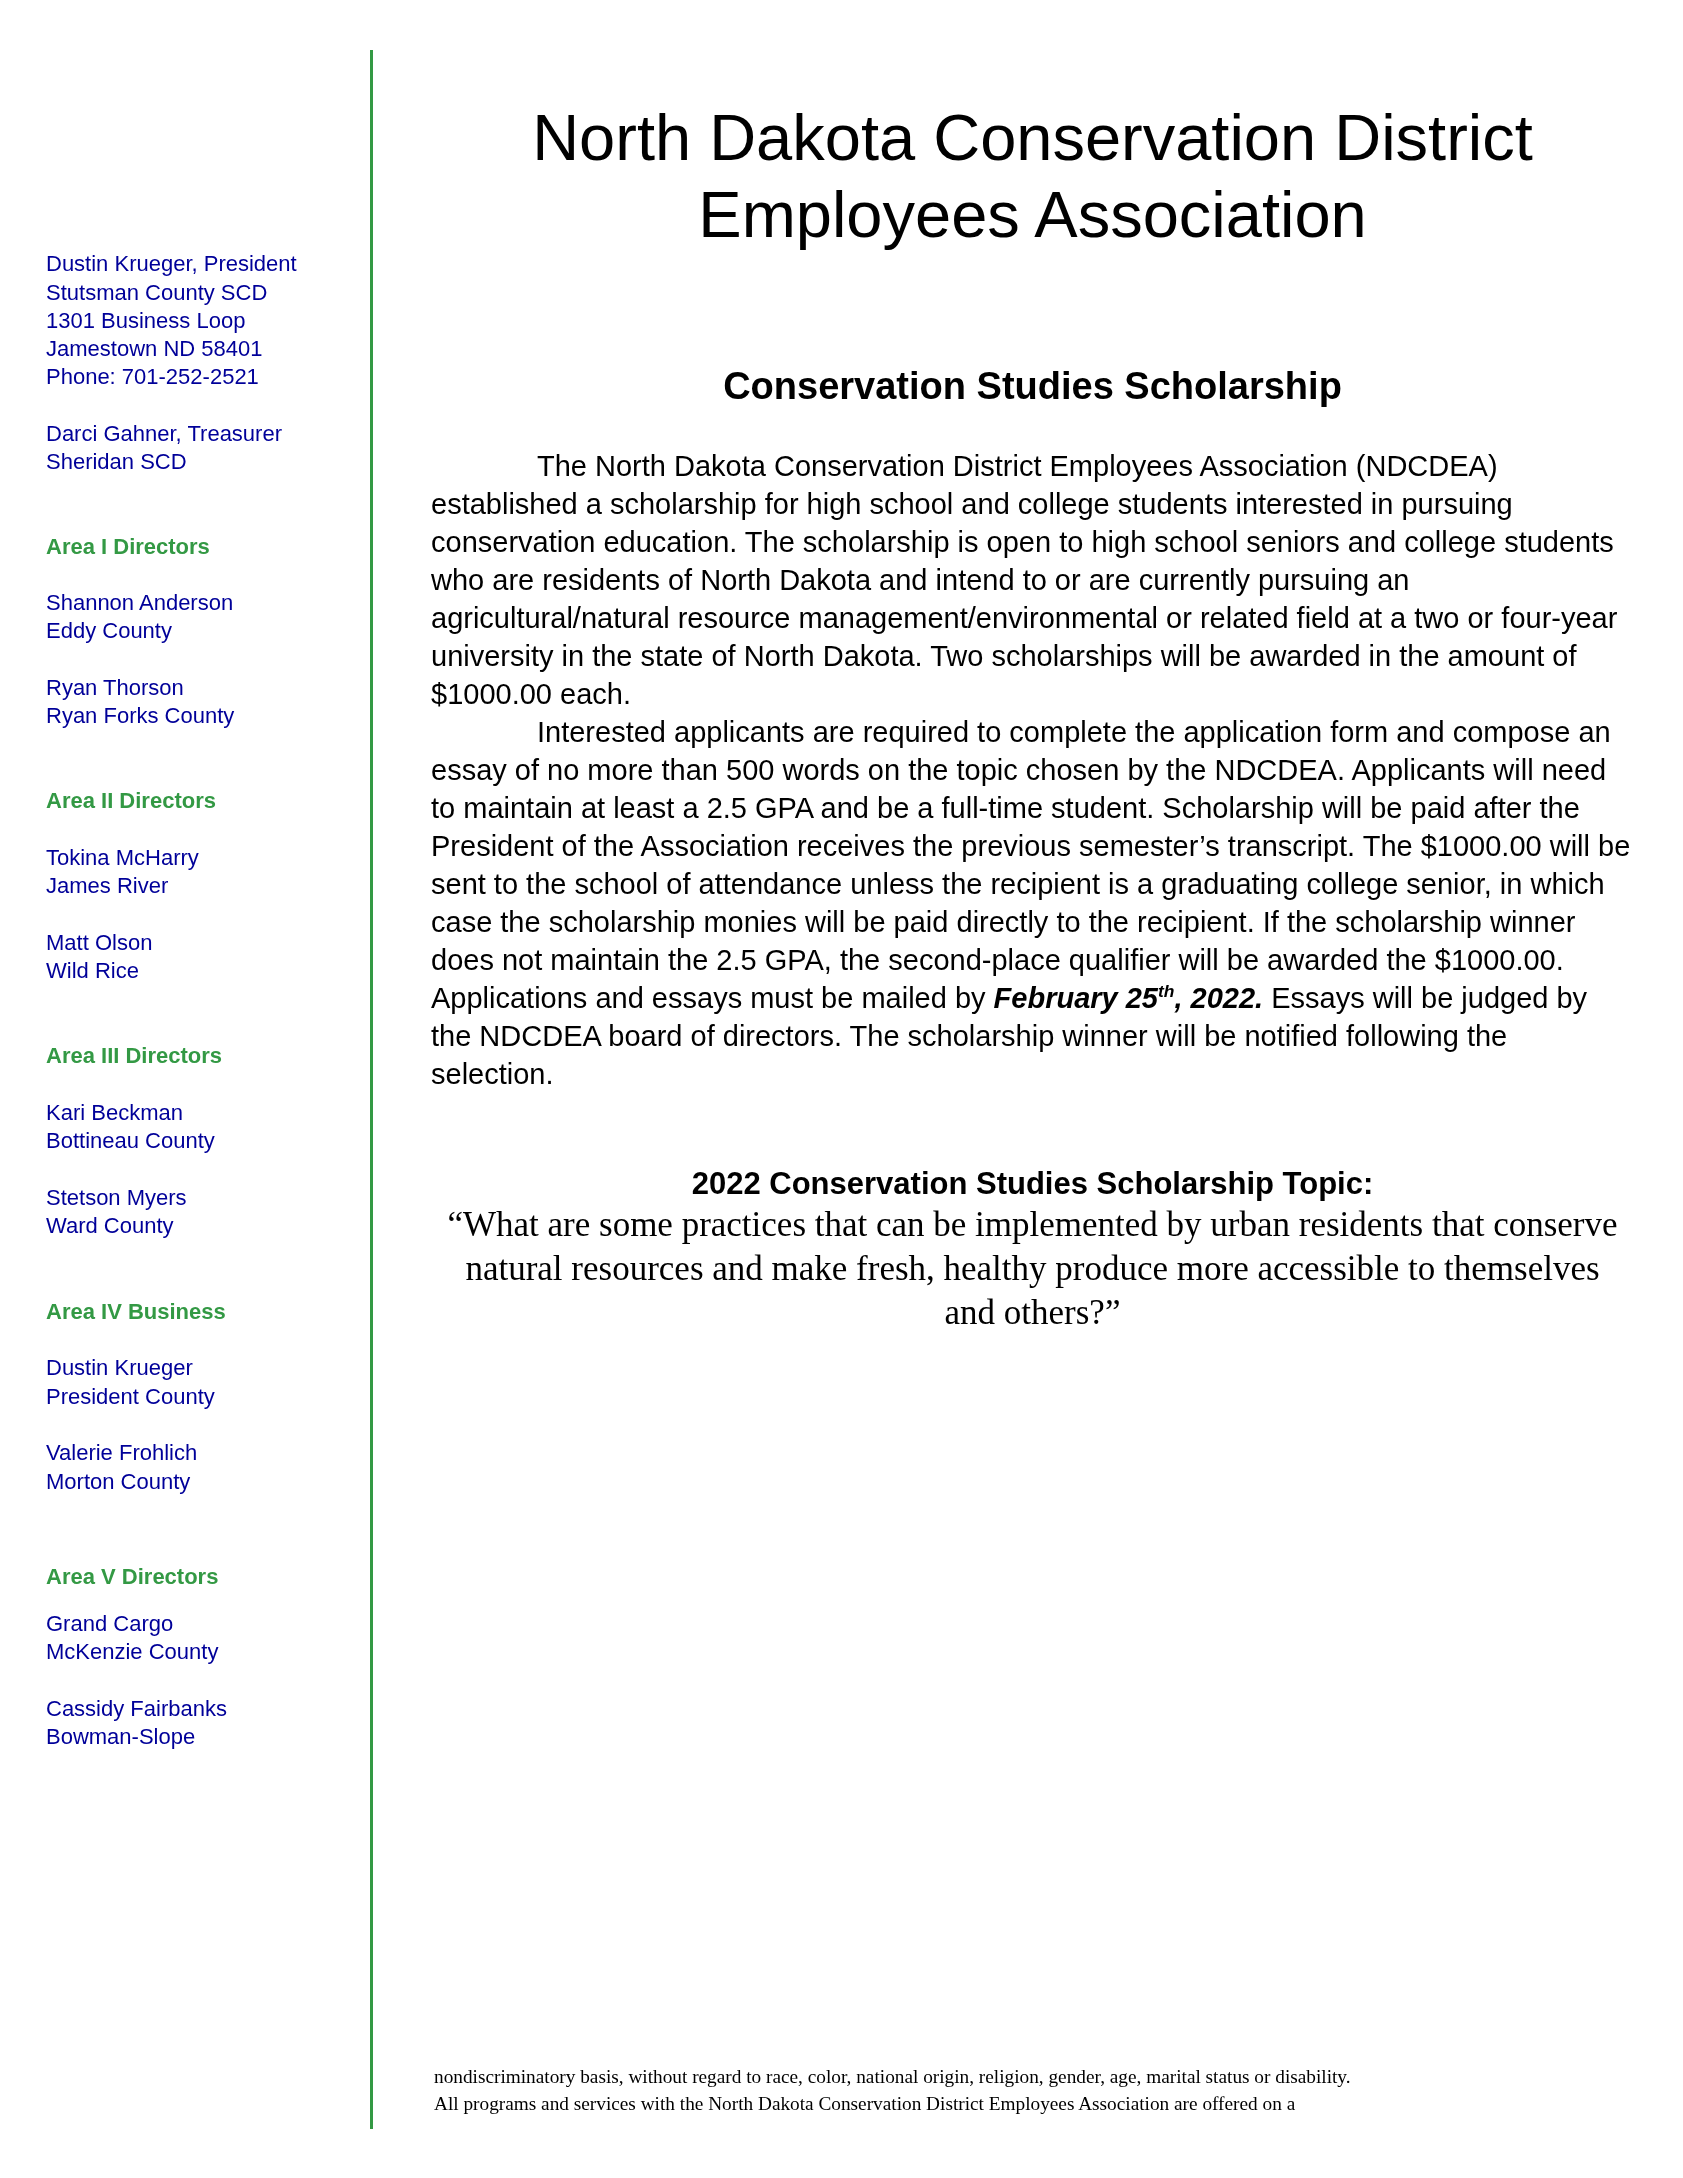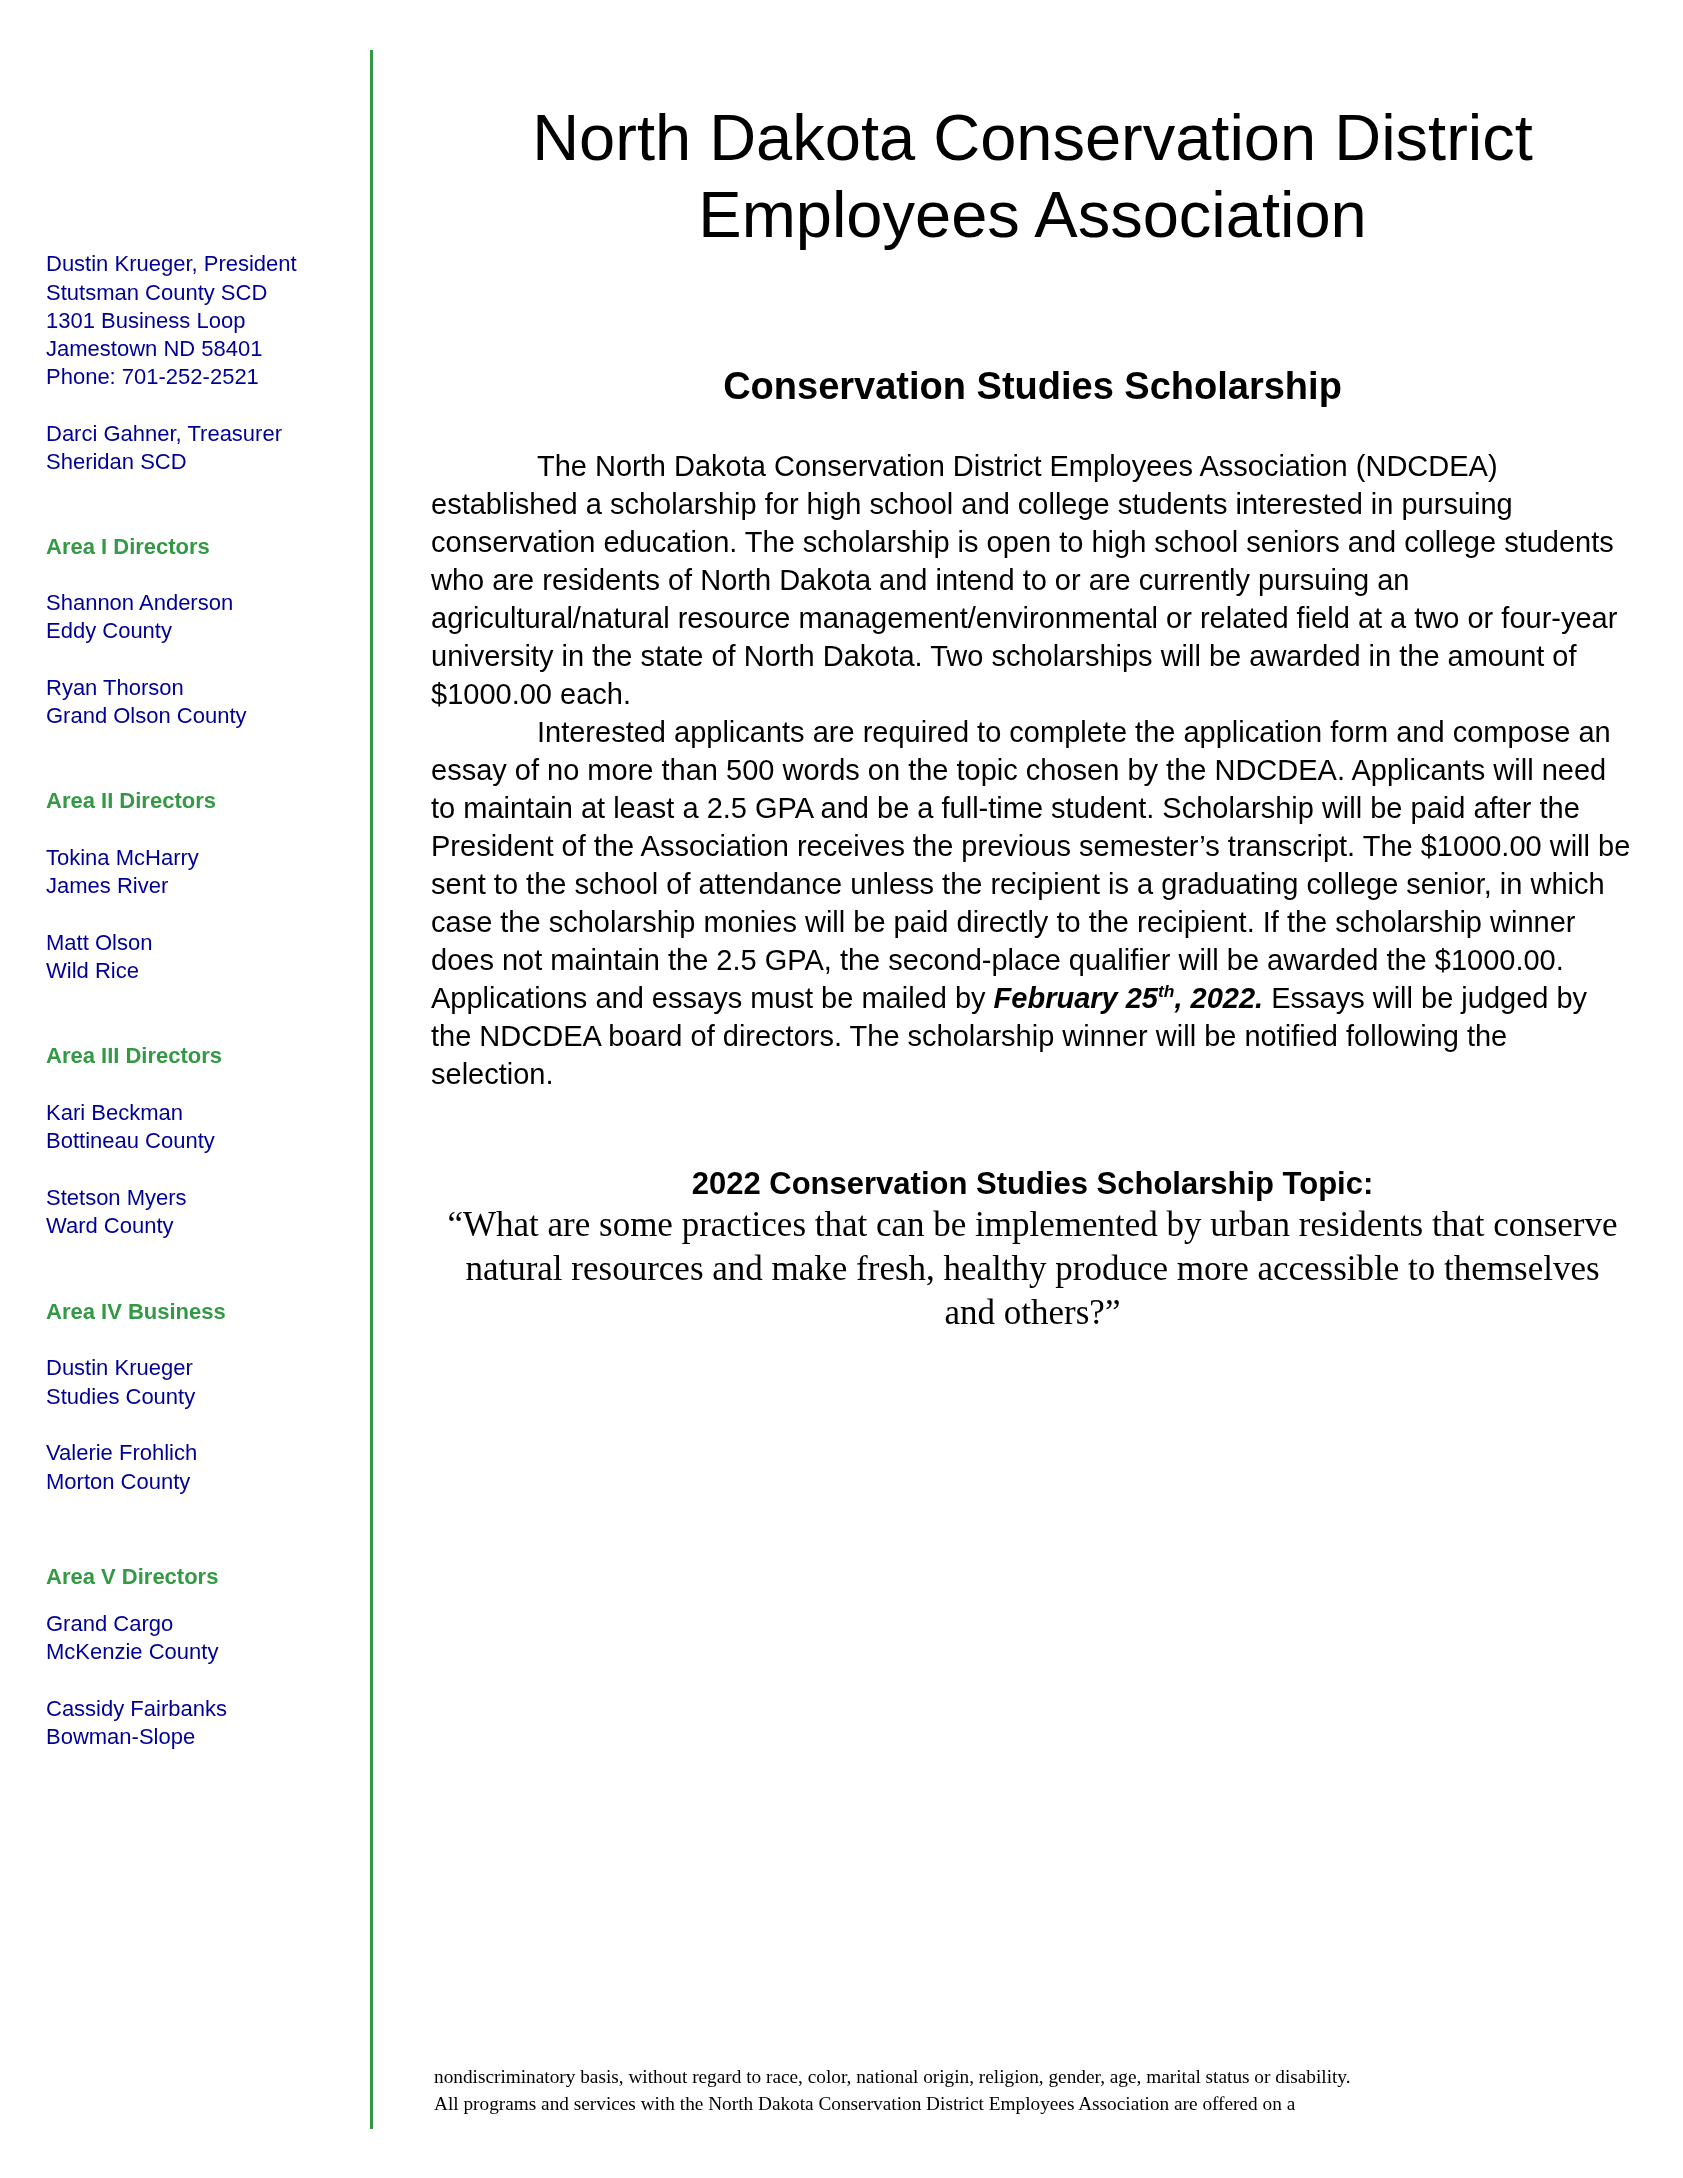--- a/index.html
+++ b/index.html
@@ -140,21 +140,21 @@
   <div>
     <div class="sb-line" style="top:420px">Darci Gahner, Treasurer</div>
     <div class="sb-line" style="top:448px">Sheridan SCD</div>
   </div>
 
   <div>
     <div class="sb-head" style="top:533px">Area I Directors</div>
     <div class="sb-line" style="top:589px">Shannon Anderson</div>
     <div class="sb-line" style="top:617px">Eddy County</div>
     <div class="sb-line" style="top:674px">Ryan Thorson</div>
-    <div class="sb-line" style="top:702px">Grand Olson County</div>
+    <div class="sb-line" style="top:702px">Ryan Forks County</div>
   </div>
 
   <div>
     <div class="sb-head" style="top:787px">Area II Directors</div>
     <div class="sb-line" style="top:844px">Tokina McHarry</div>
     <div class="sb-line" style="top:872px">James River</div>
     <div class="sb-line" style="top:929px">Matt Olson</div>
     <div class="sb-line" style="top:957px">Wild Rice</div>
   </div>
 
@@ -162,21 +162,21 @@
     <div class="sb-head" style="top:1042px">Area III Directors</div>
     <div class="sb-line" style="top:1099px">Kari Beckman</div>
     <div class="sb-line" style="top:1127px">Bottineau County</div>
     <div class="sb-line" style="top:1184px">Stetson Myers</div>
     <div class="sb-line" style="top:1212px">Ward County</div>
   </div>
 
   <div>
     <div class="sb-head" style="top:1298px">Area IV Business</div>
     <div class="sb-line" style="top:1354px">Dustin Krueger</div>
-    <div class="sb-line" style="top:1383px">Studies County</div>
+    <div class="sb-line" style="top:1383px">President County</div>
     <div class="sb-line" style="top:1439px">Valerie Frohlich</div>
     <div class="sb-line" style="top:1468px">Morton County</div>
   </div>
 
   <div>
     <div class="sb-head" style="top:1563px">Area V Directors</div>
     <div class="sb-line" style="top:1610px">Grand Cargo</div>
     <div class="sb-line" style="top:1638px">McKenzie County</div>
     <div class="sb-line" style="top:1695px">Cassidy Fairbanks</div>
     <div class="sb-line" style="top:1723px">Bowman-Slope</div>

